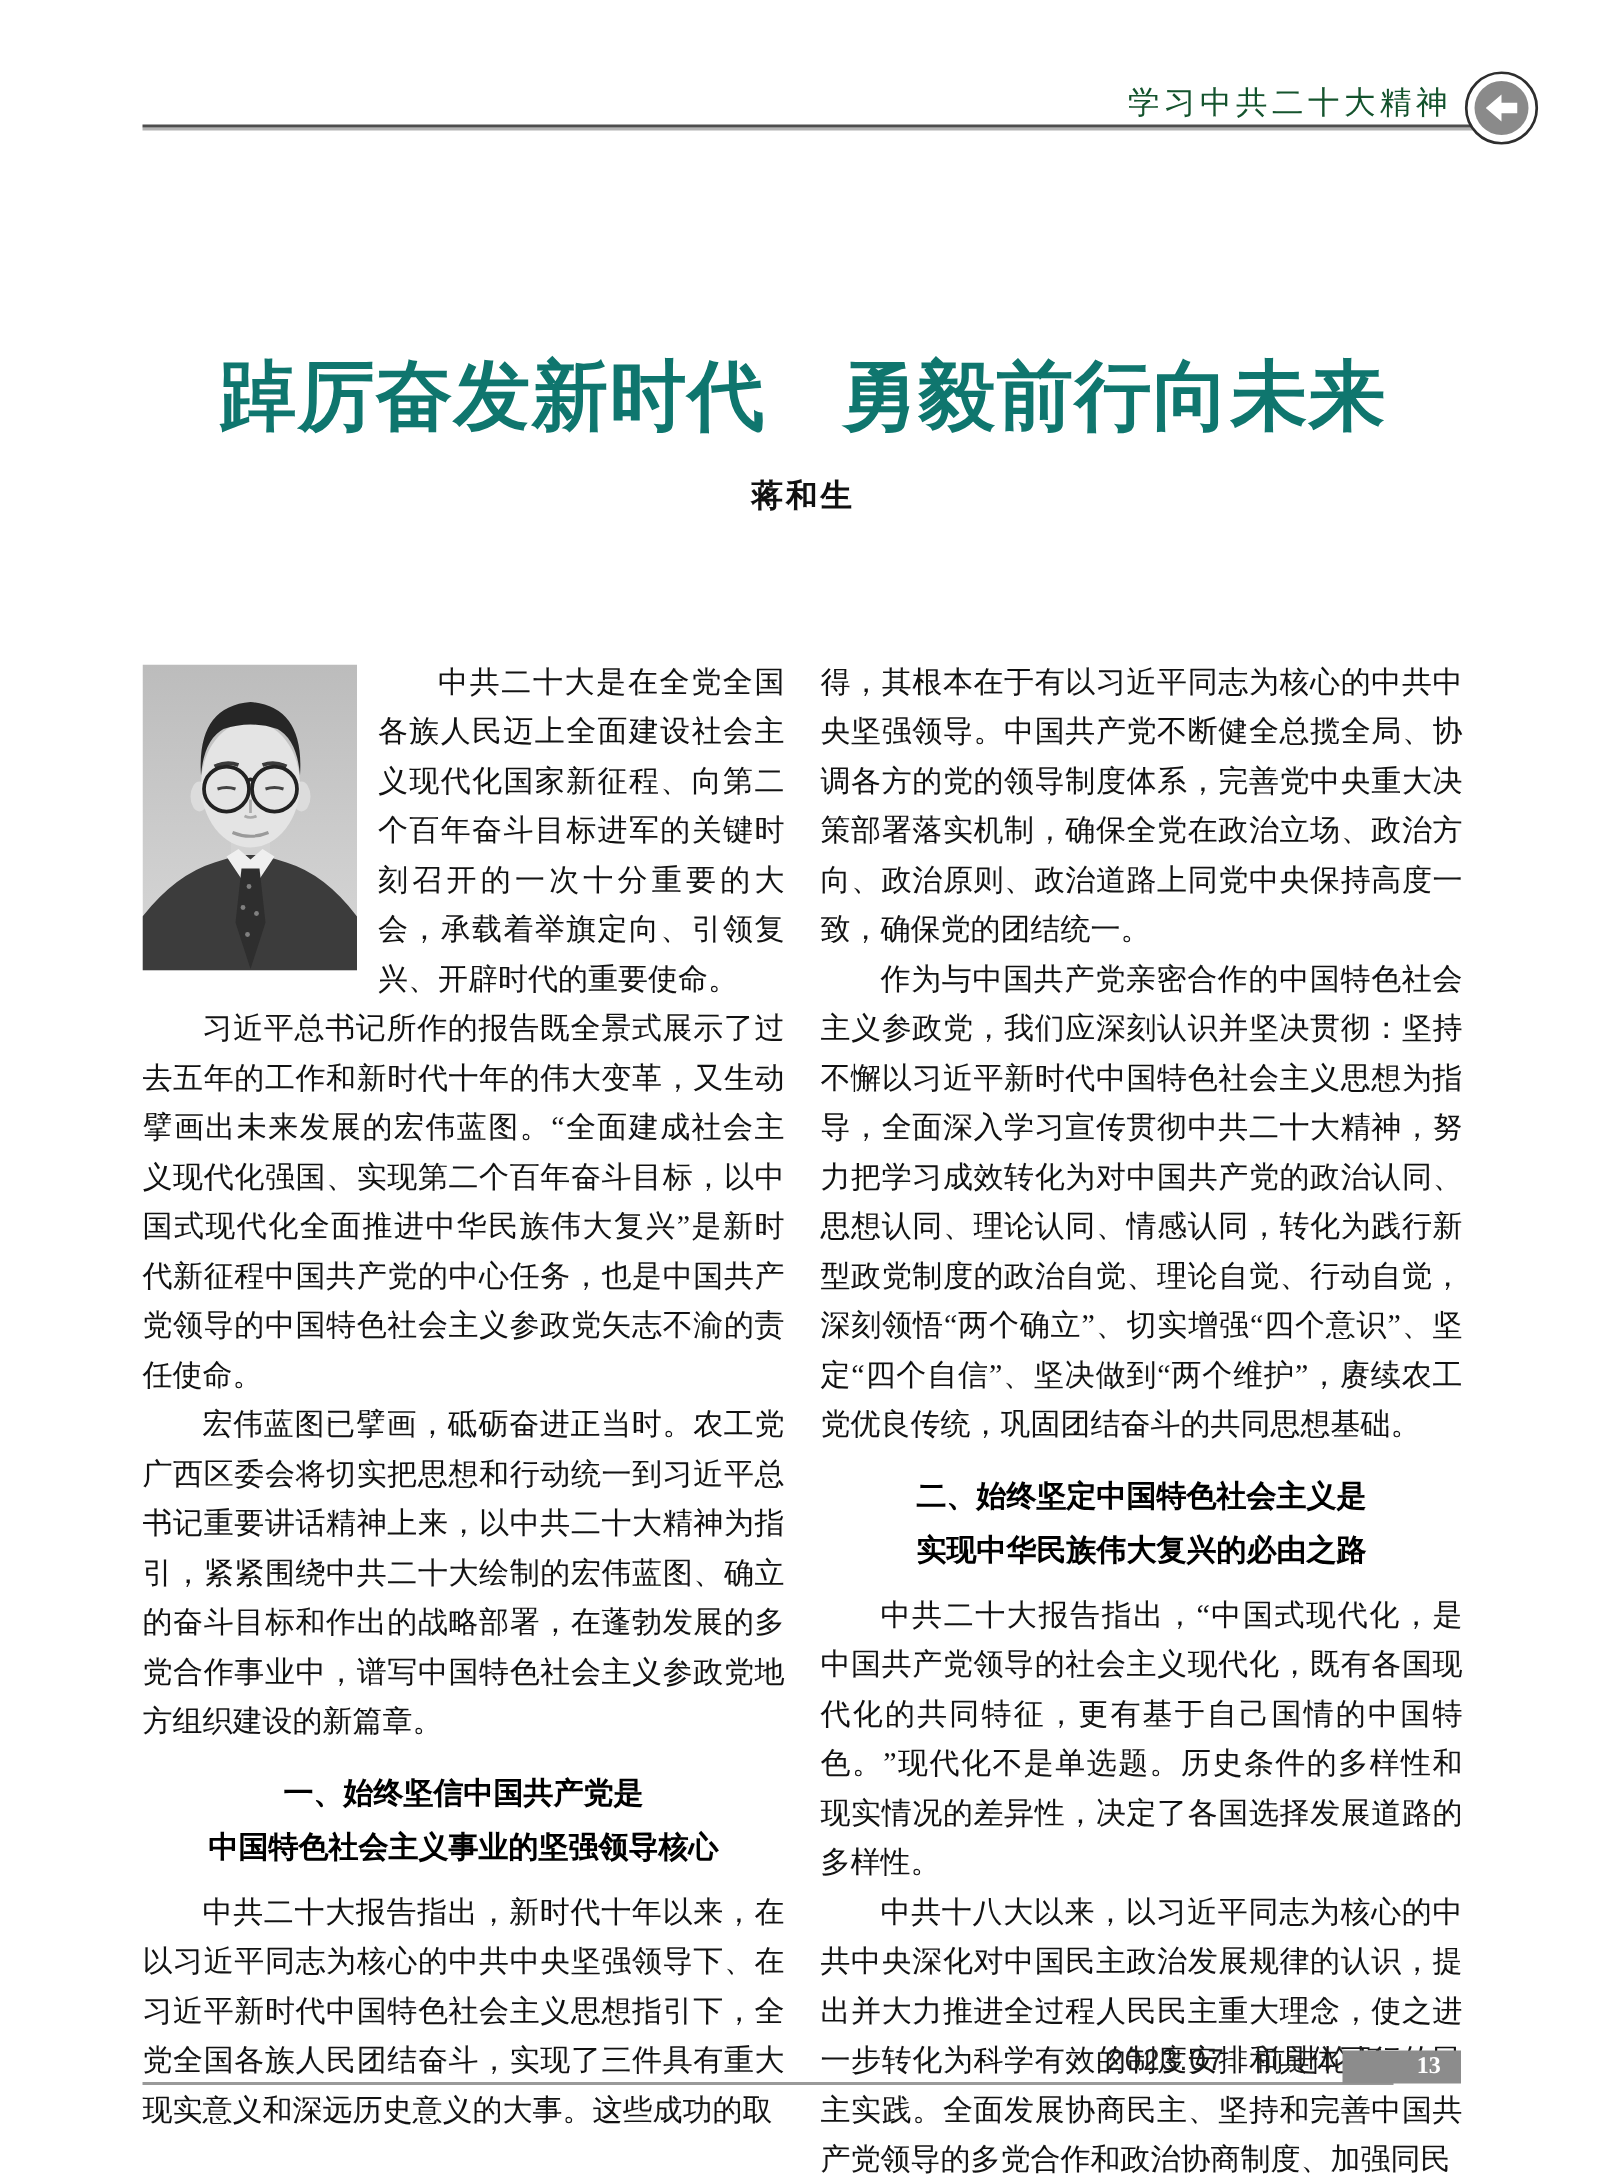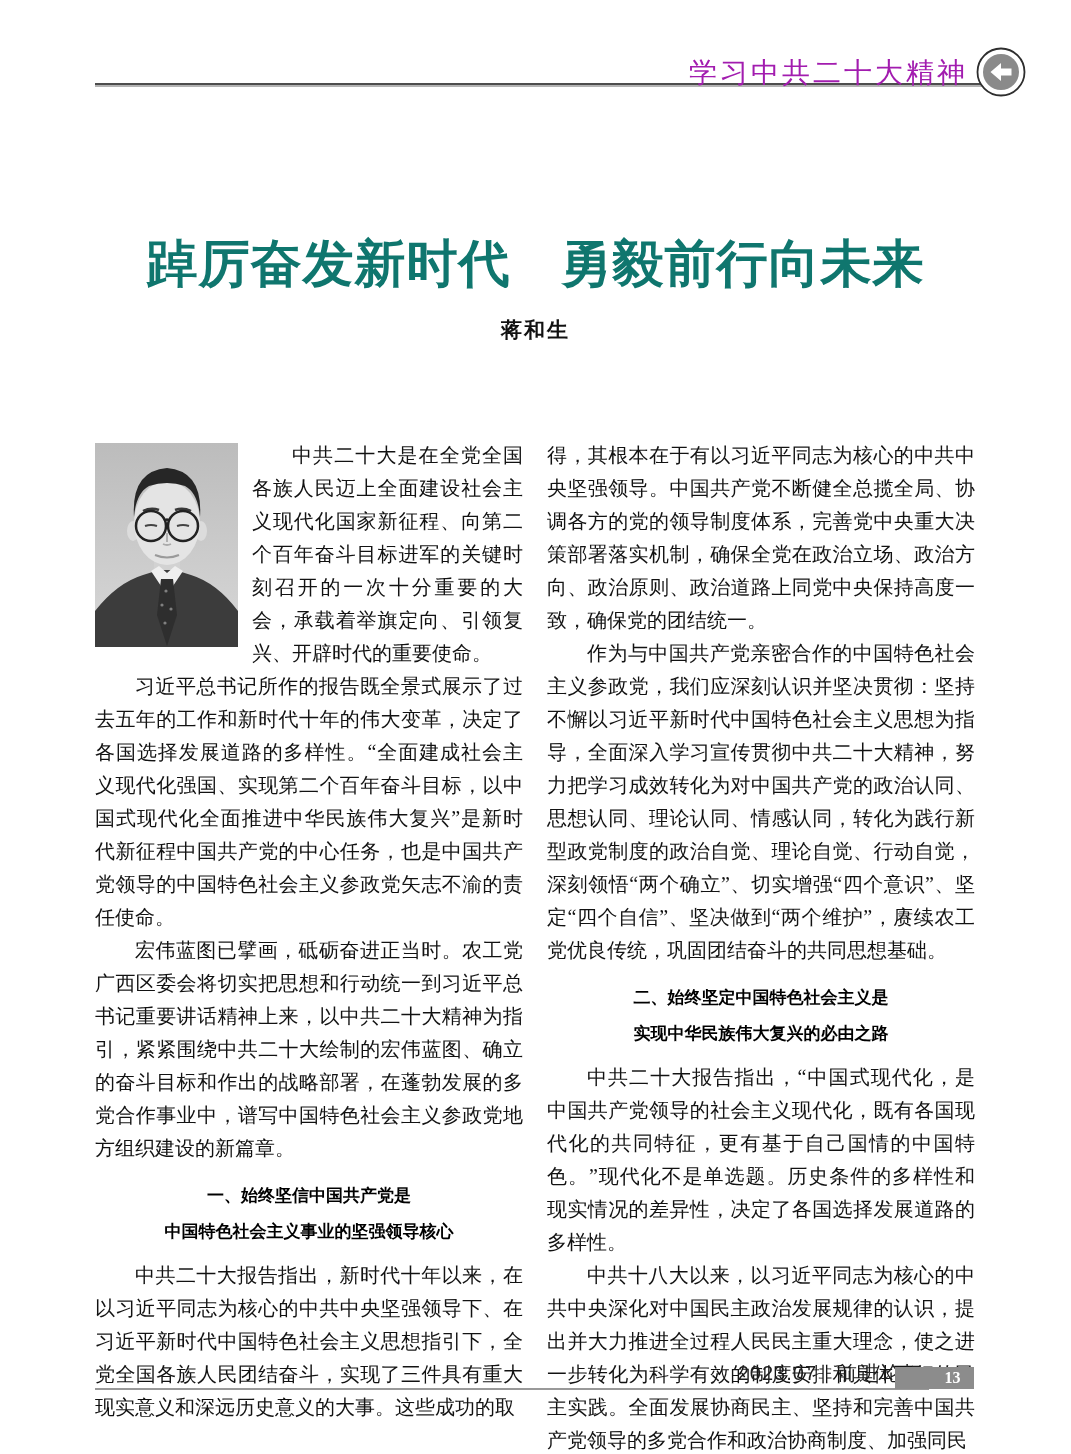--- a/index.html
+++ b/index.html
@@ -12,21 +12,21 @@
     color:#141414;
   }
   
   .header-rule{
     position:absolute;left:95px;top:83px;width:901px;height:2px;
     background:#4d4d4d;box-shadow:0 2px 0 0 #b3b3b3;
   }
   .header-banner{
     position:absolute;right:103px;top:54px;
     font-family:"Liberation Sans","DejaVu Sans",sans-serif;
-    font-size:28px;font-weight:500;letter-spacing:3px;color:#a21caf;
+    font-size:21px;font-weight:500;letter-spacing:3px;color:#14532d;
   }
   .header-icon{position:absolute;left:976px;top:47px;width:50px;height:50px;}
   
   .article-title{
     position:absolute;left:0;top:230px;width:100%;
     text-align:center;margin:0;
     font-family:"Liberation Sans","DejaVu Sans",sans-serif;
     font-weight:900;font-size:51px;color:#0f766e;letter-spacing:1px;
     white-space:nowrap;
   }
@@ -46,21 +46,21 @@
     width:428px;
     font-size:20px;line-height:33px;
     text-align:justify;text-justify:inter-ideograph;
     color:#121212;
   }
   .col p{margin:0;text-indent:2em;}
   .col p.noindent{text-indent:0;}
   .col h2{
     margin:13px 0 9px 0;text-align:center;text-indent:0;
     font-family:"Liberation Serif","DejaVu Serif",serif;
-    font-size:17px;line-height:36px;font-weight:700;color:#000;
+    font-size:20px;line-height:36px;font-weight:700;color:#000;
   }
   .photo{
     float:left;width:143px;height:204px;
     margin:4px 14px 4px 0;
   }
   
   .footer{position:absolute;left:95px;top:1357px;width:880px;height:36px;}
   .footer-rule{position:absolute;left:0;top:31px;width:834px;height:2px;background:#999999;}
   .footer-text{
     position:absolute;right:50px;top:3px;
@@ -121,21 +121,21 @@
           <circle cx="56" cy="83" r="15" fill="none" stroke="#222222" stroke-width="2.5"></circle>
           <circle cx="88" cy="83" r="15" fill="none" stroke="#222222" stroke-width="2.5"></circle>
           <path d="M69.5 78 Q72 75 74.5 78" stroke="#222222" stroke-width="2.5" fill="none"></path>
           <path d="M50 83 Q56 81 62 83" stroke="#444444" stroke-width="2" fill="none"></path>
           <path d="M82 83 Q88 81 94 83" stroke="#444444" stroke-width="2" fill="none"></path>
           <path d="M72 90 L72 99 M68 101 Q72 103 76 101" stroke="#aaaaaa" stroke-width="1.8" fill="none"></path>
           <path d="M60 112 Q72 117 84 112" stroke="#9a9a9a" stroke-width="2" fill="none"></path>
         </svg>
       </div>
       <p>中共二十大是在全党全国各族人民迈上全面建设社会主义现代化国家新征程、向第二个百年奋斗目标进军的关键时刻召开的一次十分重要的大会，承载着举旗定向、引领复兴、开辟时代的重要使命。</p>
-      <p>习近平总书记所作的报告既全景式展示了过去五年的工作和新时代十年的伟大变革，决定了各国选择发展道路的多样性。“全面建成社会主义现代化强国、实现第二个百年奋斗目标，以中国式现代化全面推进中华民族伟大复兴”是新时代新征程中国共产党的中心任务，也是中国共产党领导的中国特色社会主义参政党矢志不渝的责任使命。</p>
+      <p>习近平总书记所作的报告既全景式展示了过去五年的工作和新时代十年的伟大变革，又生动擘画出未来发展的宏伟蓝图。“全面建成社会主义现代化强国、实现第二个百年奋斗目标，以中国式现代化全面推进中华民族伟大复兴”是新时代新征程中国共产党的中心任务，也是中国共产党领导的中国特色社会主义参政党矢志不渝的责任使命。</p>
       <p>宏伟蓝图已擘画，砥砺奋进正当时。农工党广西区委会将切实把思想和行动统一到习近平总书记重要讲话精神上来，以中共二十大精神为指引，紧紧围绕中共二十大绘制的宏伟蓝图、确立的奋斗目标和作出的战略部署，在蓬勃发展的多党合作事业中，谱写中国特色社会主义参政党地方组织建设的新篇章。</p>
       <h2><span class="hl">一、始终坚信中国共产党是</span><br><span class="hl">中国特色社会主义事业的坚强领导核心</span></h2>
       <p>中共二十大报告指出，新时代十年以来，在以习近平同志为核心的中共中央坚强领导下、在习近平新时代中国特色社会主义思想指引下，全党全国各族人民团结奋斗，实现了三件具有重大现实意义和深远历史意义的大事。这些成功的取</p>
     </div>
 
     <div class="col">
       <p class="noindent">得，其根本在于有以习近平同志为核心的中共中央坚强领导。中国共产党不断健全总揽全局、协调各方的党的领导制度体系，完善党中央重大决策部署落实机制，确保全党在政治立场、政治方向、政治原则、政治道路上同党中央保持高度一致，确保党的团结统一。</p>
       <p>作为与中国共产党亲密合作的中国特色社会主义参政党，我们应深刻认识并坚决贯彻：坚持不懈以习近平新时代中国特色社会主义思想为指导，全面深入学习宣传贯彻中共二十大精神，努力把学习成效转化为对中国共产党的政治认同、思想认同、理论认同、情感认同，转化为践行新型政党制度的政治自觉、理论自觉、行动自觉，深刻领悟“两个确立”、切实增强“四个意识”、坚定“四个自信”、坚决做到“两个维护”，赓续农工党优良传统，巩固团结奋斗的共同思想基础。</p>
       <h2><span class="hl">二、始终坚定中国特色社会主义是</span><br><span class="hl">实现中华民族伟大复兴的必由之路</span></h2>
       <p>中共二十大报告指出，“中国式现代化，是中国共产党领导的社会主义现代化，既有各国现代化的共同特征，更有基于自己国情的中国特色。”现代化不是单选题。历史条件的多样性和现实情况的差异性，决定了各国选择发展道路的多样性。</p>

